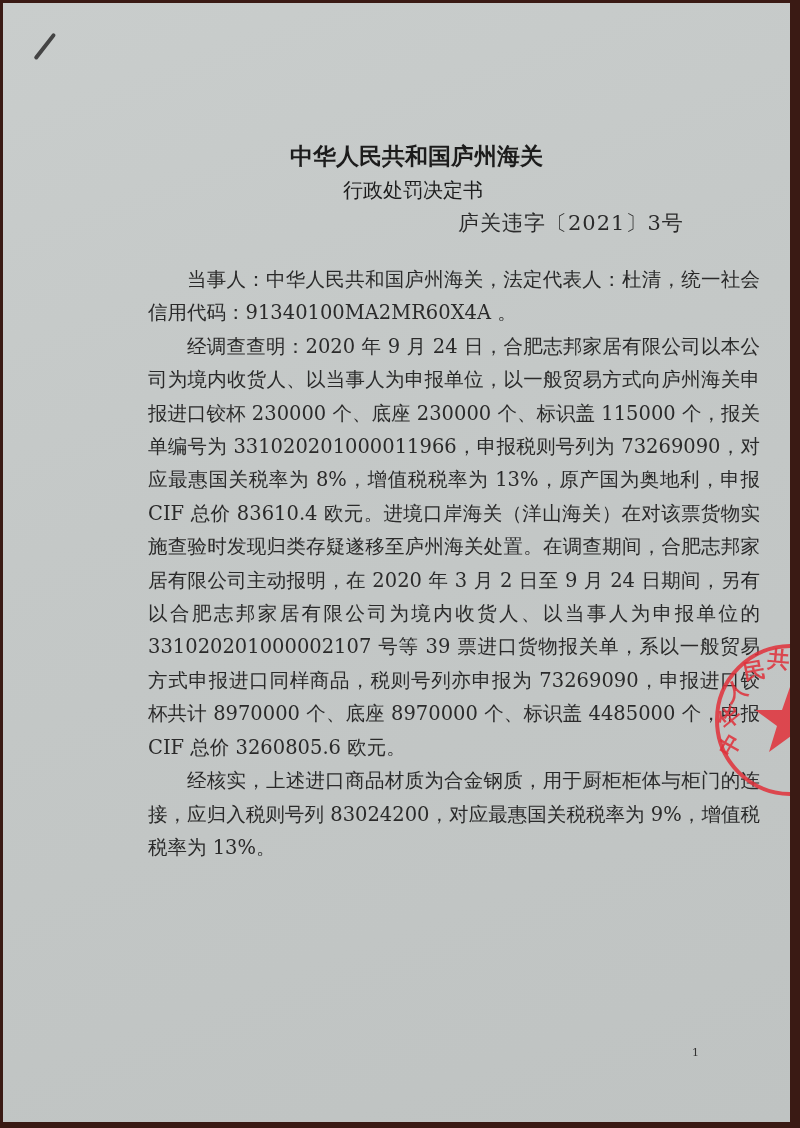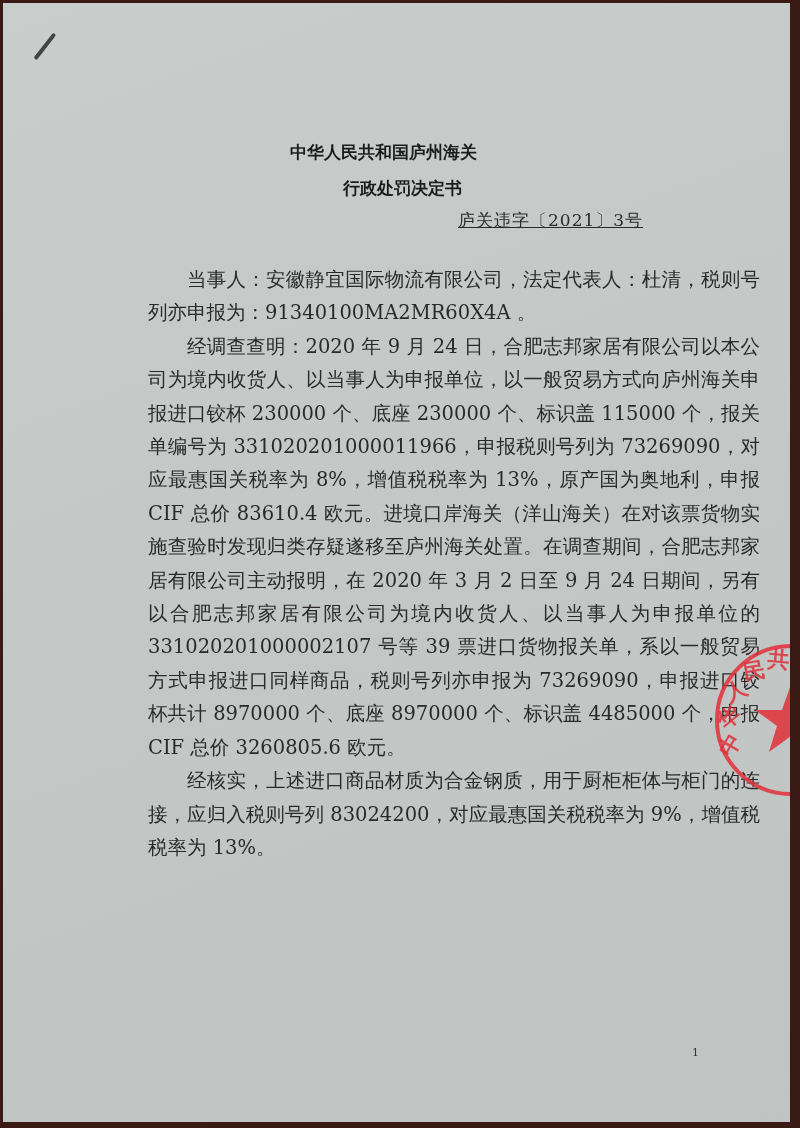--- a/index.html
+++ b/index.html
@@ -18,29 +18,29 @@
       position: absolute; left: 32px; top: 18px; width: 32px; height: 4px;
       background: #444; transform: rotate(-52deg); transform-origin: left center;
       top: 54px; border-radius: 2px;
     }
     .doc {
       font-family: "DejaVu Serif", "Liberation Serif", serif;
       color: #2a2a2a;
     }
     .title1 {
       position: absolute; left: 287px; top: 138px;
-      font-size: 17px; font-weight: bold; letter-spacing: 0px; color: #1c1c1c; text-align: right;
+      font-size: 23px; font-weight: bold; letter-spacing: 0px; color: #1c1c1c; text-align: right;
     }
     .title2 {
       position: absolute; left: 340px; top: 174px;
-      font-size: 17px; font-weight: bold; color: #1c1c1c;
+      font-size: 20px; font-weight: normal; color: #1c1c1c;
     }
     .docno {
       position: absolute; left: 455px; top: 206px;
-      font-size: 17px; letter-spacing: 1px; text-decoration: underline;
+      font-size: 21px; letter-spacing: 1px;
     }
     .body-text {
       position: absolute; left: 145px; top: 260px; width: 612px;
       font-size: 19.5px; line-height: 33.4px;
       text-align: justify;
     }
     .body-text p { margin: 0; text-indent: 2em; }
     .page-num {
       position: absolute; left: 689px; top: 1043px;
       font-size: 11px; color: #333;
@@ -55,21 +55,21 @@
 
 <div class="paper">
   <div class="pen-mark"></div>
 
   <div class="doc">
     <div class="title1">中华人民共和国庐州海关</div>
     <div class="title2">行政处罚决定书</div>
     <div class="docno">庐关违字〔2021〕3号</div>
 
     <div class="body-text">
-      <p>当事人：安徽静宜国际物流有限公司，法定代表人：杜清，税则号列亦申报为：91340100MA2MR60X4A 。</p>
+      <p>当事人：中华人民共和国庐州海关，法定代表人：杜清，统一社会信用代码：91340100MA2MR60X4A 。</p>
       <p>经调查查明：2020 年 9 月 24 日，合肥志邦家居有限公司以本公司为境内收货人、以当事人为申报单位，以一般贸易方式向庐州海关申报进口铰杯 230000 个、底座 230000 个、标识盖 115000 个，报关单编号为 331020201000011966，申报税则号列为 73269090，对应最惠国关税率为 8%，增值税税率为 13%，原产国为奥地利，申报 CIF 总价 83610.4 欧元。进境口岸海关（洋山海关）在对该票货物实施查验时发现归类存疑遂移至庐州海关处置。在调查期间，合肥志邦家居有限公司主动报明，在 2020 年 3 月 2 日至 9 月 24 日期间，另有以合肥志邦家居有限公司为境内收货人、以当事人为申报单位的 331020201000002107 号等 39 票进口货物报关单，系以一般贸易方式申报进口同样商品，税则号列亦申报为 73269090，申报进口铰杯共计 8970000 个、底座 8970000 个、标识盖 4485000 个，申报 CIF 总价 3260805.6 欧元。</p>
       <p>经核实，上述进口商品材质为合金钢质，用于厨柜柜体与柜门的连接，应归入税则号列 83024200，对应最惠国关税税率为 9%，增值税税率为 13%。</p>
     </div>
 
     <div class="page-num">1</div>
   </div>
 
   <svg class="seal" viewBox="0 0 160 160">
     <circle cx="80" cy="80" r="74" fill="none" stroke="#e0303a" stroke-width="4" opacity="0.85"></circle>
     <polygon points="80,44 89,70 116,70 94,86 102,112 80,96 58,112 66,86 44,70 71,70" fill="#e0303a" opacity="0.85"></polygon>

